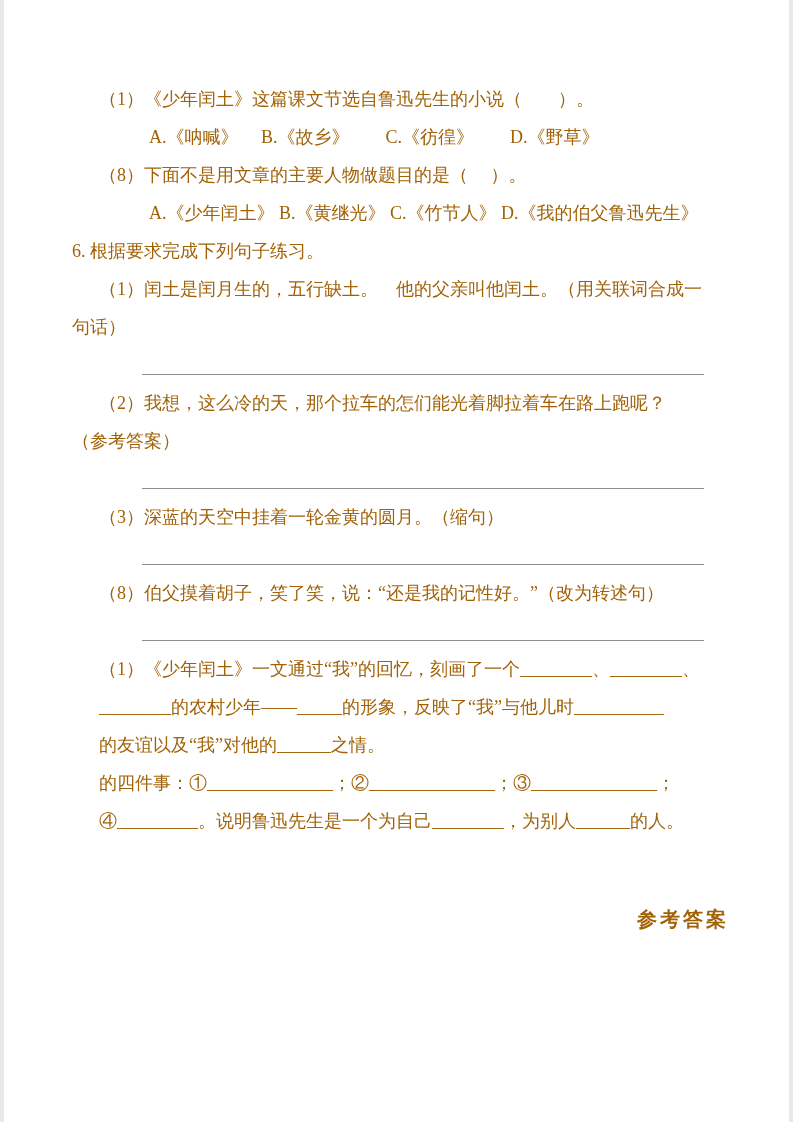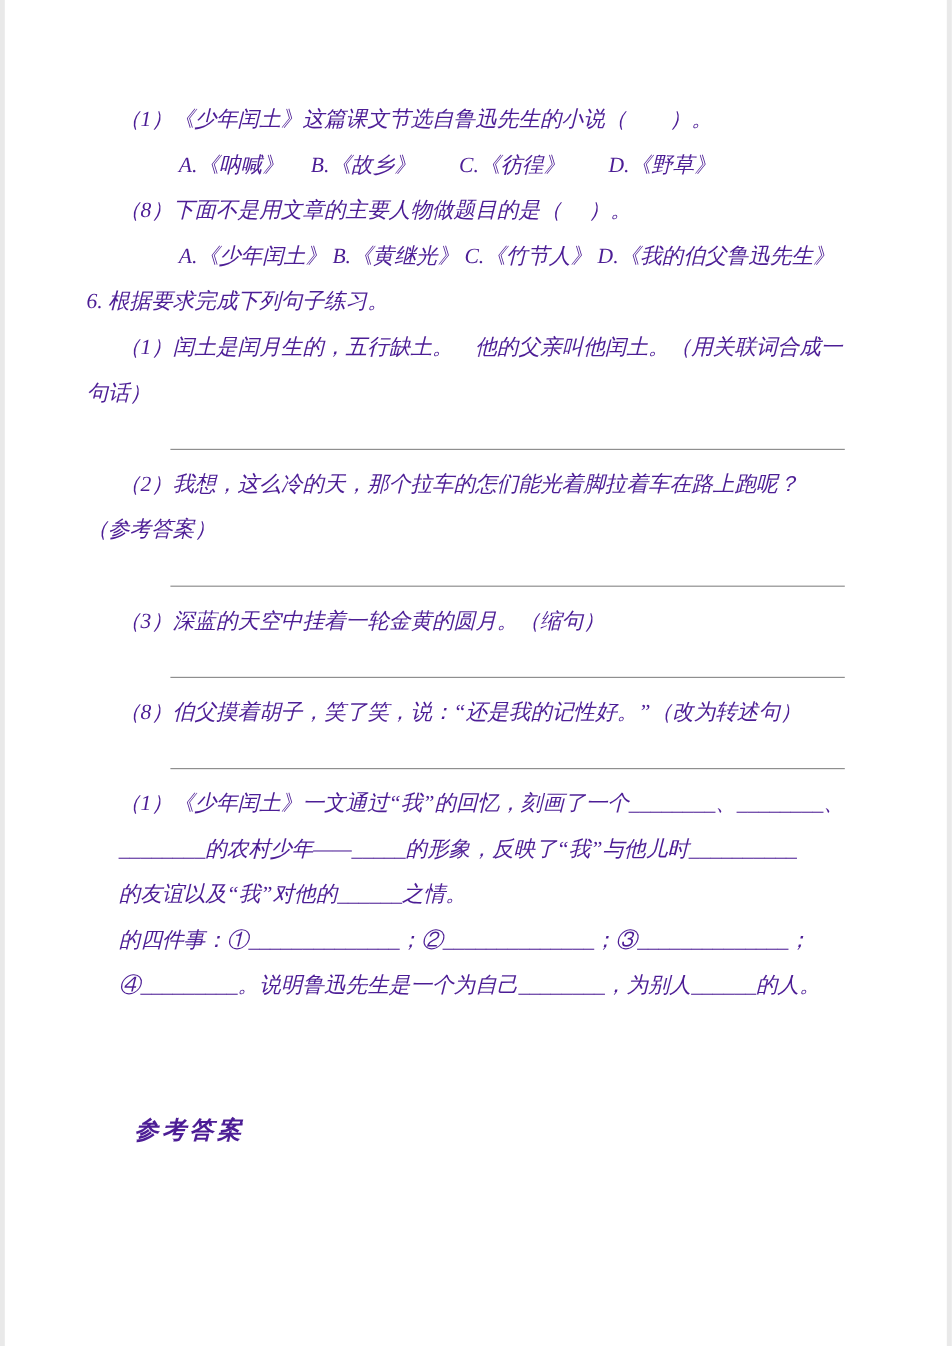--- a/index.html
+++ b/index.html
@@ -5,41 +5,40 @@
   * { margin: 0; padding: 0; box-sizing: border-box; }
   html, body { background: #e9e9e9; }
   .page {
     position: relative;
     width: 785px;
     height: 1122px;
     margin: 0 auto;
     background: #ffffff;
     font-family: "Liberation Serif", "DejaVu Serif", serif;
     font-size: 18px;
-    color: #4c1d95;
+    color: #a16207;
     padding: 80px 60px 0 68px;
     overflow: hidden;
-    font-style: italic;
   }
   .line {
     line-height: 38px;
     white-space: nowrap;
   }
   .ind1 { margin-left: 27px; }   
   .ind2 { margin-left: 77px; }   
   .blank-line {
     height: 0;
     border-bottom: 1px solid #8f8f8f;
     width: 562px;
     margin: 28px 0 9px 70px;
   }
   .answer-title {
-    margin-top: 83px;
+    margin-top: 60px;
     margin-left: 40px;
-    text-align: left;
+    text-align: right;
     font-weight: bold;
     font-size: 20px;
     line-height: 38px;
     letter-spacing: 3px;
   }
 </style>
 </head>
 <body>
 
 <div class="page">

